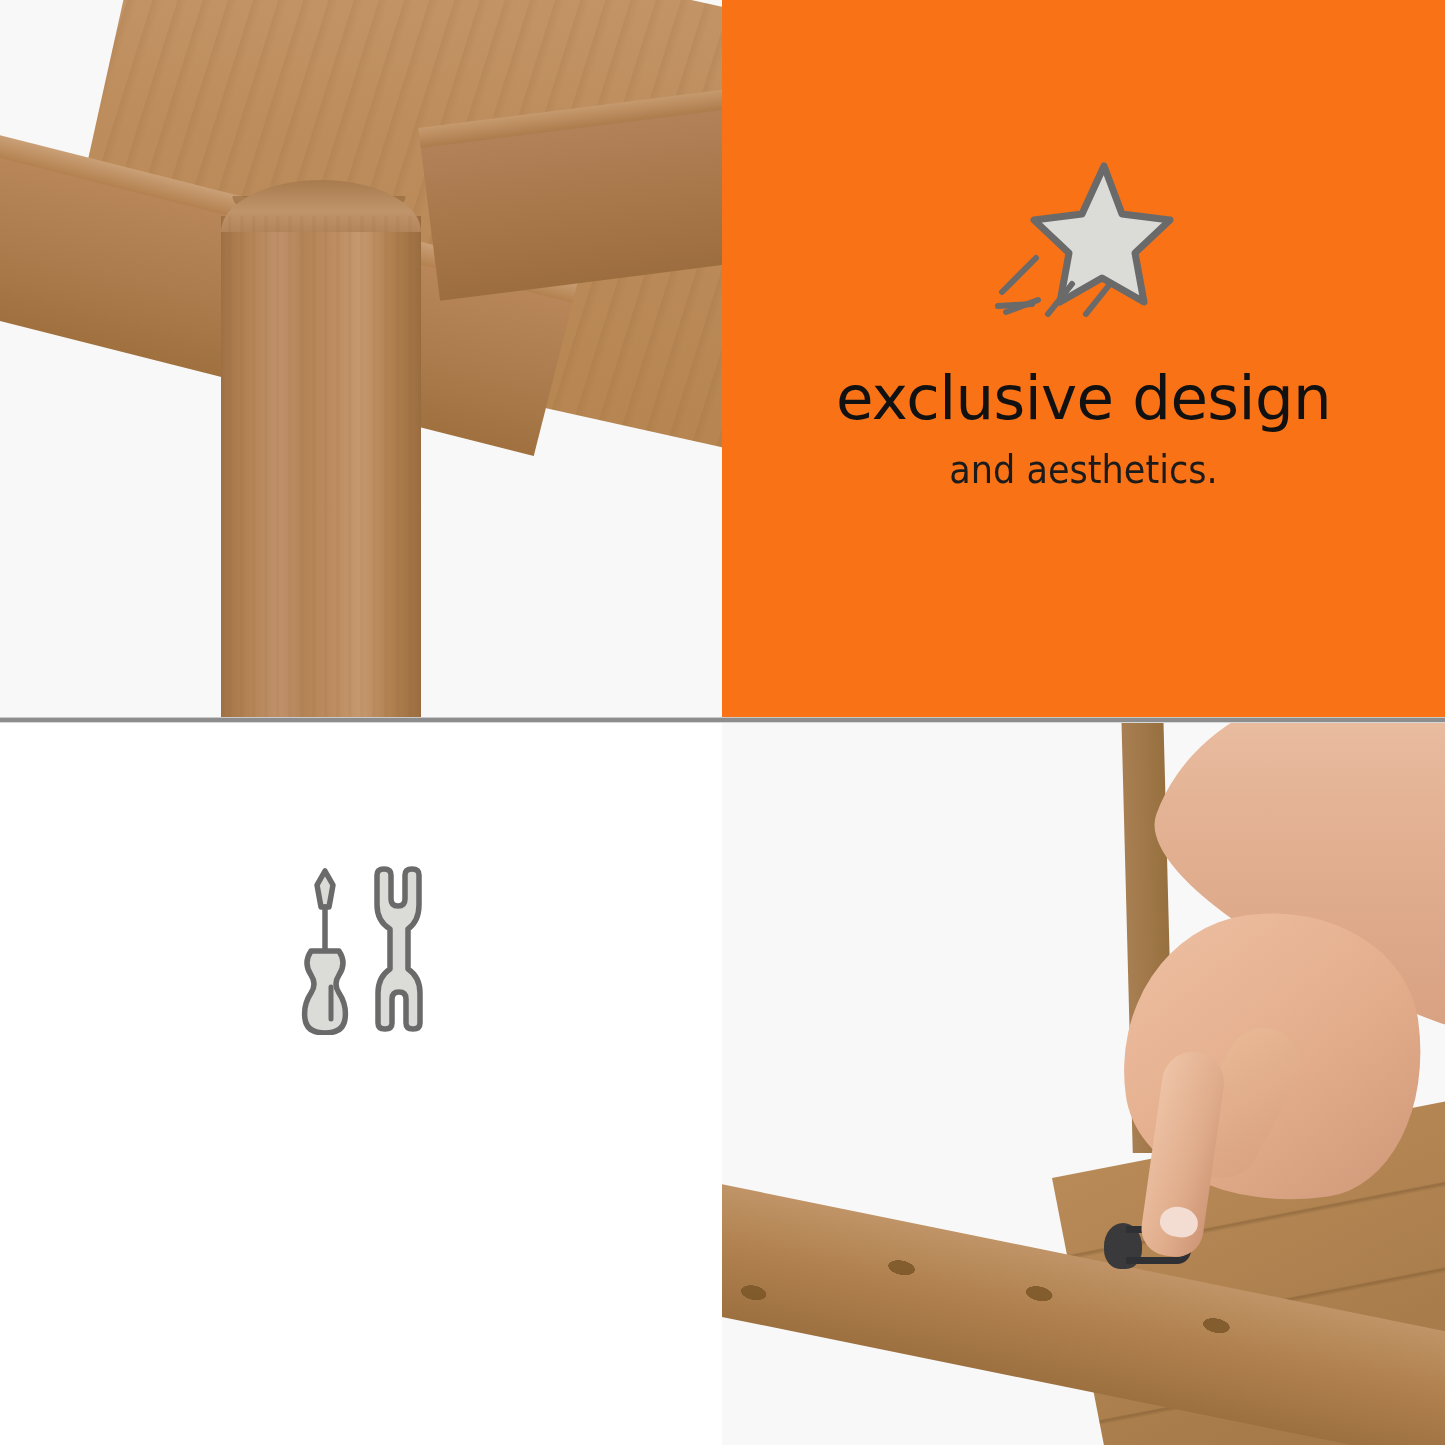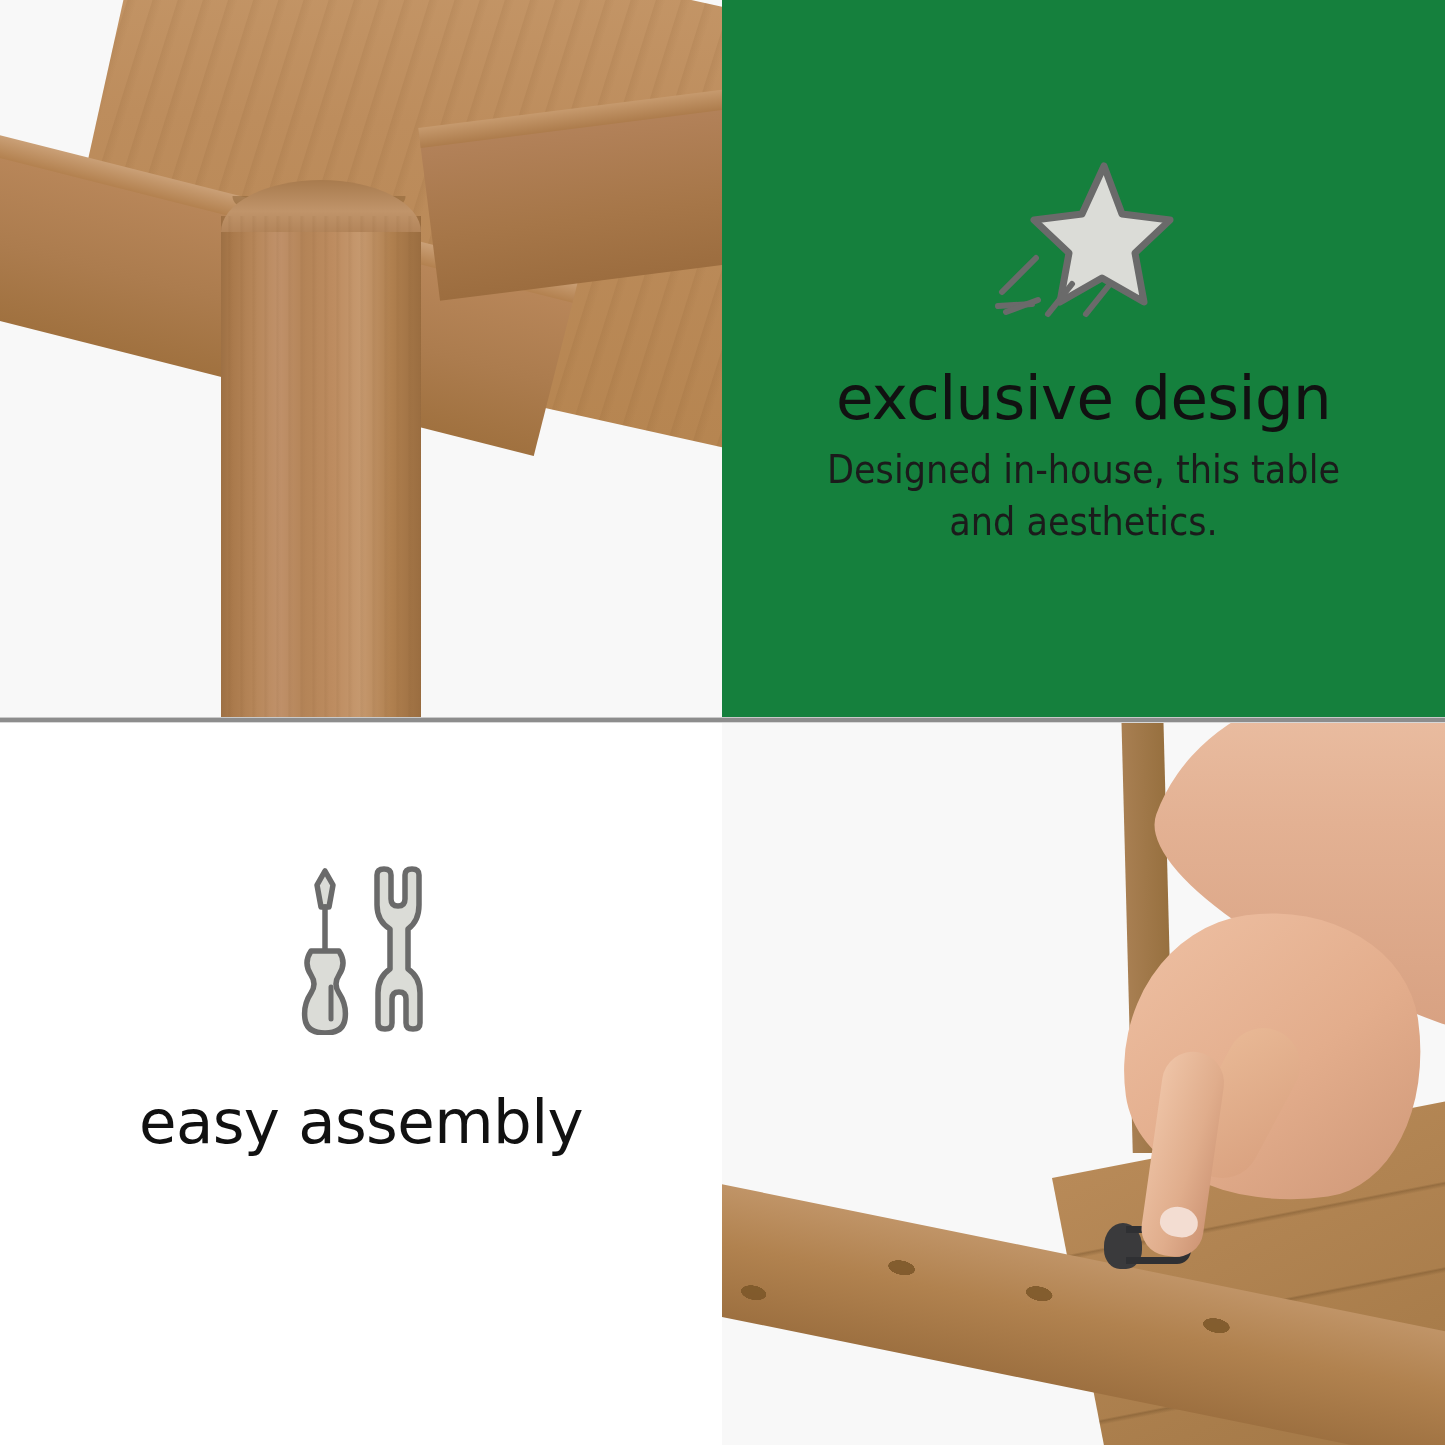--- a/index.html
+++ b/index.html
@@ -19,21 +19,21 @@
     background: #ffffff;
     overflow: hidden;
   }
 
   
   .quad {
     position: absolute;
     overflow: hidden;
   }
   .quad-tl { left: 0;     top: 0;     width: 722px; height: 717px; background: #f8f8f8; }
-  .quad-tr { left: 722px; top: 0;     width: 723px; height: 808px; background: #15803d; }
+  .quad-tr { left: 722px; top: 0;     width: 723px; height: 808px; background: #f97316; }
   .quad-bl { left: 0;     top: 723px; width: 722px; height: 722px; background: #ffffff; }
   .quad-br { left: 722px; top: 723px; width: 723px; height: 722px; background: #f8f8f8; }
 
   
   .divider {
     position: absolute;
     left: 0;
     top: 717px;
     width: 1445px;
     height: 6px;
@@ -323,21 +323,20 @@
             <line x1="44" y1="148" x2="12" y2="160"></line>
             <line x1="78" y1="132" x2="54" y2="162"></line>
             <line x1="116" y1="132" x2="92" y2="162"></line>
           </g>
         </svg>
       </span>
 
       <div class="heading">exclusive design</div>
 
       <div class="body-copy">
-        <span class="ln">Designed in-house, this table</span>
         <span class="ln">and aesthetics.</span>
       </div>
 
     </div>
   </div>
 
   <div class="divider"></div>
 
   <div class="quad quad-bl">
     <div class="panel panel-bl">
@@ -355,21 +354,20 @@
           <g fill="#dbdcd7" stroke="#6a6a6a" stroke-width="5.5" stroke-linejoin="round" stroke-linecap="round">
             <path d="M92 12 q0 -6 7 -6 q7 0 7 6 L106 36 q0 7 7 7 q7 0 7 -7 L120 12
                      q0 -6 7 -6 q7 0 7 6 L134 42 q0 16 -11 24 L123 106
                      q12 8 12 24 L135 160 q0 6 -7 6 q-7 0 -7 -6 L121 136
                      q0 -7 -7 -7 q-7 0 -7 7 L107 160 q0 6 -7 6 q-7 0 -7 -6
                      L93 130 q0 -16 12 -24 L105 66 q-13 -8 -13 -24 Z"></path>
           </g>
         </svg>
       </span>
 
-      <div class="heading">easy assembly</div>
 
       <div class="body-copy">
       </div>
 
     </div>
   </div>
 
   <div class="quad quad-br">
     <div class="photo">
       <div class="br-leg"></div>

